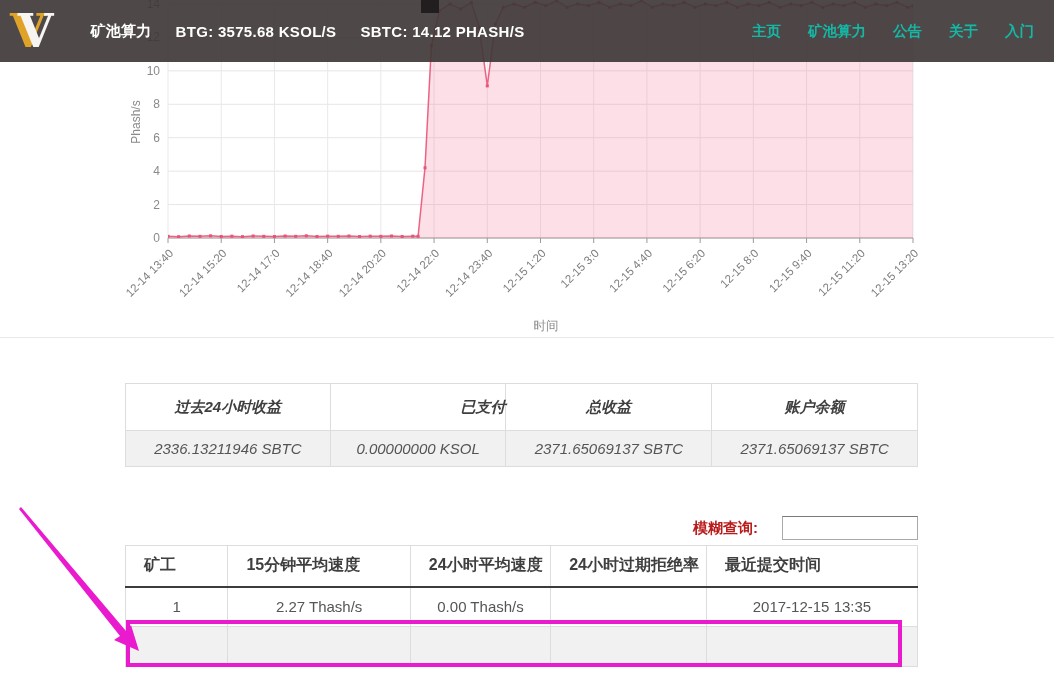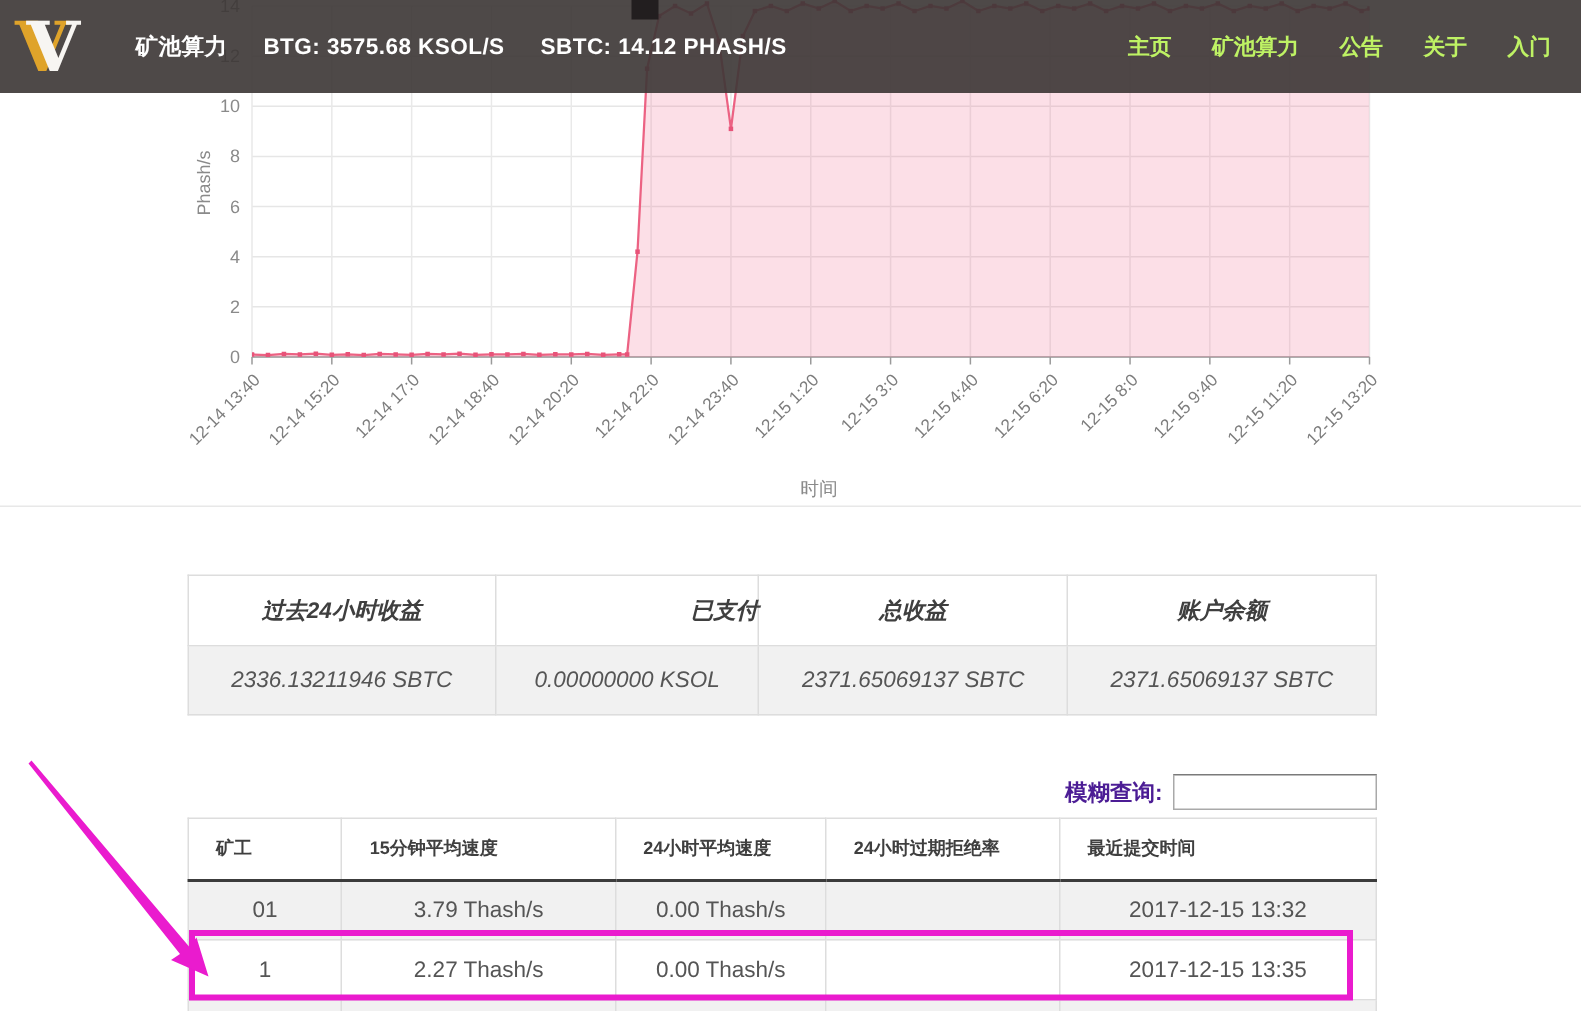--- a/index.html
+++ b/index.html
@@ -20,49 +20,49 @@
   }
   .logo { display:flex; align-items:center; margin-left:10px;
     font-family:"DejaVu Serif","Liberation Serif",serif; font-weight:bold;
     font-size:46px; color:#f7f5f2; line-height:1; letter-spacing:-1px; }
   .logo .v1 { color:#dfa32a; }
   .logo .v2 { margin-left:-27px; color:#f7f5f2; }
   .nav-stats { display:flex; align-items:center; margin-left:38px;
     color:#fff; font-weight:bold; font-size:15px; white-space:nowrap; }
   .nav-stats .stat { margin-right:24px; letter-spacing:0.3px; }
   .nav-links { margin-left:auto; margin-right:20px; display:flex; align-items:center; }
-  .nav-link { color:#bef264; font-size:14.5px; font-weight:bold; text-decoration:none;
+  .nav-link { color:#14b8a6; font-size:14.5px; font-weight:bold; text-decoration:none;
     margin-left:27px; white-space:nowrap; cursor:pointer; }
   .nav-artifact { position:absolute; left:421px; top:0; width:18px; height:13px;
     background:#221e1f; z-index:11; }
 
   
   .divider { position:absolute; top:337px; left:0; width:1054px; height:1px;
     background:#e8e8e8; z-index:2; }
 
   
   .summary { position:absolute; left:125px; top:383px; z-index:2; }
   table { border-collapse:collapse; }
   .summary table { width:793px;font-style:italic; }
   .summary th, .summary td { border:1px solid #ddd; text-align:center; }
   .summary th { height:47px; font-size:15px; color:#3f3f3f; background:#fff; }
-  .summary td { height:46px; font-size:15px; color:#555; background:#f1f1f1; }
+  .summary td { height:36px; font-size:15px; color:#555; background:#f1f1f1; }
 
   
   .search-row { position:absolute; left:0; top:516px; width:918px; z-index:2;
     display:flex; justify-content:flex-end; align-items:center; }
-  .search-label { font-size:15px; font-weight:bold; color:#4c1d95; margin-right:7px; }
+  .search-label { font-size:15px; font-weight:bold; color:#b91c1c; margin-right:24px; }
   .search-input { width:136px; height:24px; border:1px solid #a9a9a9;
     border-top-color:#7a7a7a; background:#fff; font-size:13px; padding:0 4px;
     outline:none; border-radius:0; }
 
   
   .workers { position:absolute; left:125px; top:545px; z-index:2; }
   .workers table { width:793px; }
-  .workers th { height:41px; font-size:12px; color:#3f3f3f; background:#fff;
+  .workers th { height:41px; font-size:16px; color:#3f3f3f; background:#fff;
     text-align:left; padding-left:18px; border:1px solid #ddd;
     border-bottom:2px solid #3c3c3c; }
   .workers td { height:40px; font-size:15px; color:#555; text-align:center;
     border:1px solid #ddd; }
   .workers tr.alt td { background:#f1f1f1; }
 
   
   .hl-box { position:absolute; left:126px; top:620px; width:776px; height:47px;
     border:4px solid #ea1bce; z-index:20; pointer-events:none; }
   .arrow-svg { position:absolute; left:0; top:0; z-index:30; pointer-events:none; }
@@ -273,27 +273,20 @@
     <thead>
         <tr>
           <th style="width: 100px;"><b>矿工</b></th>
           <th style="width: 178px; margin-left: 23px;"><b>15分钟平均速度</b></th>
           <th style="width: 137px;"><b>24小时平均速度</b></th>
           <th style="width: 152px;"><b>24小时过期拒绝率</b></th>
           <th style="width: 206px;"><b>最近提交时间</b></th>
         </tr>
       </thead>
     <tbody>
-        <tr class="alt">
-          <td>01</td>
-          <td>3.79 Thash/s</td>
-          <td>0.00 Thash/s</td>
-          <td></td>
-          <td>2017-12-15 13:32</td>
-        </tr>
         <tr>
           <td>1</td>
           <td>2.27 Thash/s</td>
           <td>0.00 Thash/s</td>
           <td></td>
           <td>2017-12-15 13:35</td>
         </tr>
         <tr class="alt">
           <td></td>
           <td></td>

